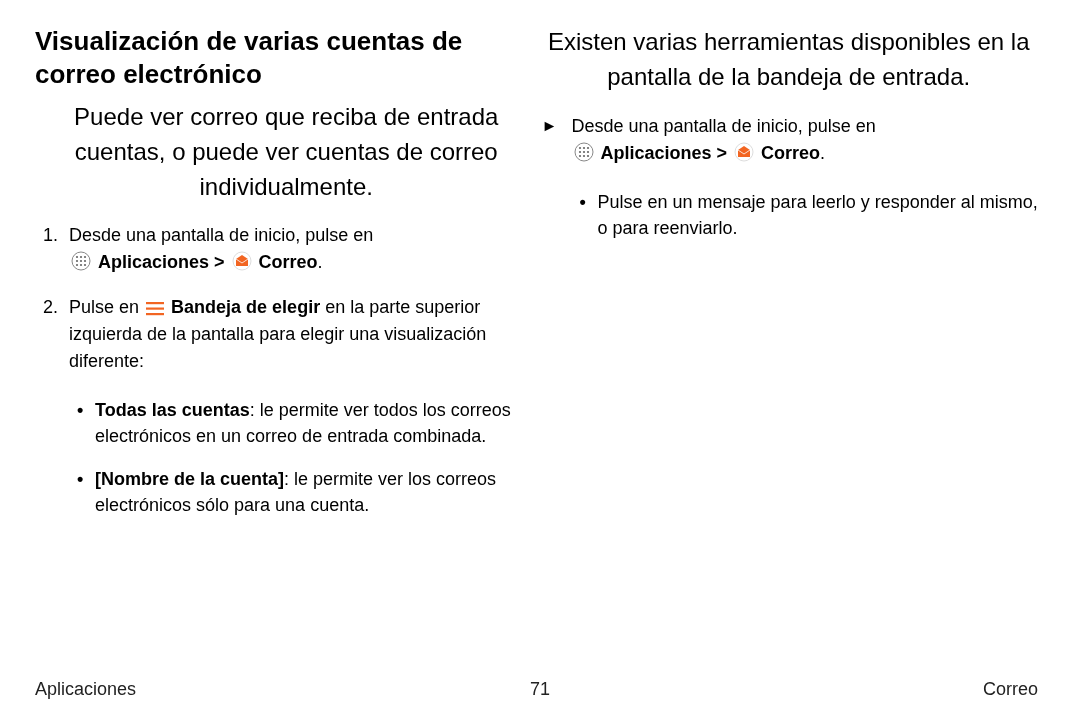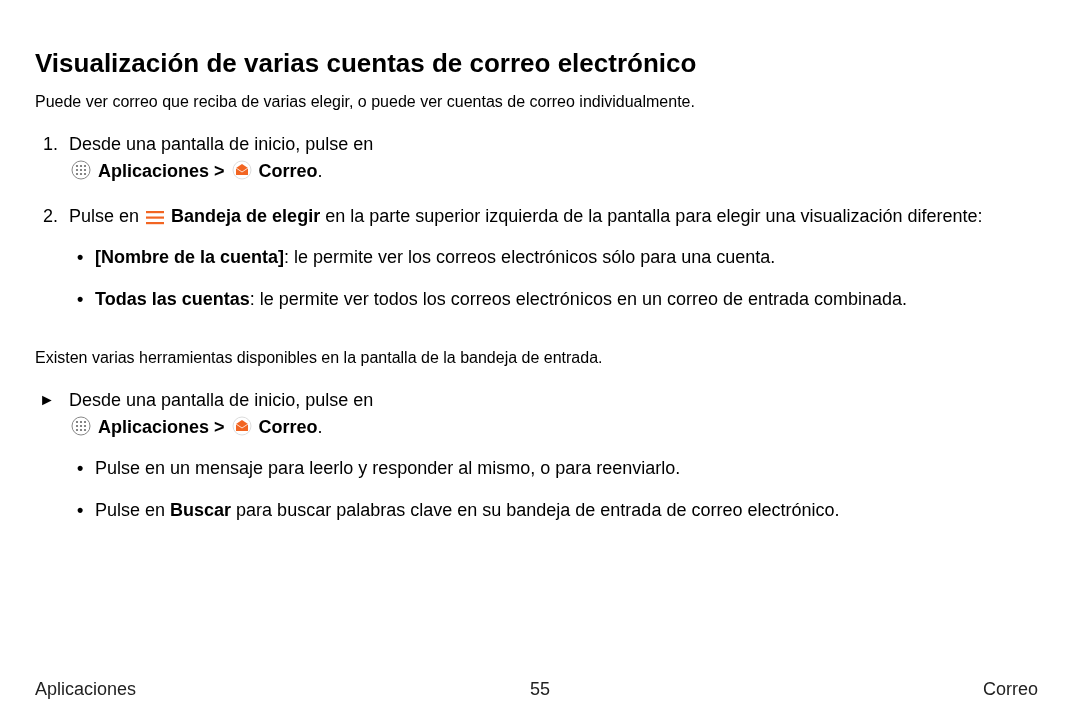--- a/index.html
+++ b/index.html
@@ -7,59 +7,59 @@
       font-family: Arial, Helvetica, sans-serif;
       width: 1080px;
       height: 720px;
       background: #ffffff;
       color: #000;
       overflow: hidden;
       position: relative;
     }
     .page {
       display: flex;
-      padding: 47px 40px 0 35px;
+      padding: 25px 40px 0 35px;
       height: 645px;
-      flex-direction: column;
     }
     .col {
       flex: 1;
       min-width: 0;
     }
     h2 {
       font-size: 26px;
       font-weight: 700;
       line-height: 1.25;
       margin-bottom: 10px;
     }
     p.body {
-      font-size: 16px;
+      font-size: 24px;
       line-height: 1.45;
       margin-bottom: 18px;
+      text-align: center;
     }
     ol.numlist {
       list-style: none;
       padding-left: 0;
       font-size: 18px;
       line-height: 1.5;
     }
     ol.numlist > li {
       position: relative;
       padding-left: 34px;
       margin-bottom: 18px;
     }
     ol.numlist > li .num {
       position: absolute;
       left: 8px;
       top: 0;
     }
     ul.sub {
       list-style: none;
       padding-left: 0;
-      margin-top: 14px;
+      margin-top: 22px;
     }
     ul.sub > li {
       position: relative;
       padding-left: 26px;
       margin-bottom: 16px;
       font-size: 18px;
       line-height: 1.45;
     }
     ul.sub > li::before {
       content: "•";
@@ -106,21 +106,21 @@
       left: 50%;
       transform: translateX(-50%);
     }
   </style>
 </head>
 <body>
 
 <div class="page">
   <div class="col">
     <h2>Visualización de varias cuentas de correo electrónico</h2>
-    <p class="body">Puede ver correo que reciba de varias elegir, o puede ver cuentas de correo individualmente.</p>
+    <p class="body">Puede ver correo que reciba de entrada cuentas, o puede ver cuentas de correo individualmente.</p>
 
     <ol class="numlist">
       <li>
         <span class="num">1.</span>
         <span>Desde una pantalla de inicio, pulse en </span><br>
         <span class="ico">
           <svg width="20" height="20" viewBox="0 0 20 20">
             <circle cx="10" cy="10" r="9" fill="#ffffff" stroke="#888" stroke-width="1"></circle>
             <g fill="#666">
               <circle cx="6" cy="6" r="1.1"></circle>
@@ -151,24 +151,24 @@
           <svg width="18" height="14" viewBox="0 0 18 14">
             <rect y="0" width="18" height="2.2" fill="#f26522"></rect>
             <rect y="5.5" width="18" height="2.2" fill="#f26522"></rect>
             <rect y="11" width="18" height="2.2" fill="#f26522"></rect>
           </svg>
         </span>
         <span class="bold">Bandeja de elegir</span><span> en la parte superior izquierda de la pantalla para elegir una visualización diferente:</span>
 
         <ul class="sub">
           <li>
-            <span class="bold">[Nombre de la cuenta]</span><span>: le permite ver los correos electrónicos sólo para una cuenta.</span>
+            <span class="bold">Todas las cuentas</span><span>: le permite ver todos los correos electrónicos en un correo de entrada combinada.</span>
           </li>
           <li>
-            <span class="bold">Todas las cuentas</span><span>: le permite ver todos los correos electrónicos en un correo de entrada combinada.</span>
+            <span class="bold">[Nombre de la cuenta]</span><span>: le permite ver los correos electrónicos sólo para una cuenta.</span>
           </li>
         </ul>
       </li>
     </ol>
   </div>
 
   <div class="col">
     <p class="body">Existen varias herramientas disponibles en la pantalla de la bandeja de entrada.</p>
 
     <ul class="arrow-list">
@@ -197,26 +197,23 @@
             <path d="M4 8 L10 4 L16 8 L16 15 L4 15 Z" fill="#f26522"></path>
             <path d="M4 8 L10 12 L16 8" fill="none" stroke="#fff" stroke-width="0.8"></path>
           </svg>
         </span>
         <span class="bold">Correo</span><span>.</span>
 
         <ul class="sub">
           <li>
             <span>Pulse en un mensaje para leerlo y responder al mismo, o para reenviarlo.</span>
           </li>
-          <li>
-            <span>Pulse en </span><span class="bold">Buscar</span><span> para buscar palabras clave en su bandeja de entrada de correo electrónico.</span>
-          </li>
         </ul>
       </li>
     </ul>
   </div>
 </div>
 
 <div class="footer">
   <span>Aplicaciones</span>
-  <span class="center">55</span>
+  <span class="center">71</span>
   <span>Correo</span>
 </div>
 
 </body></html>

